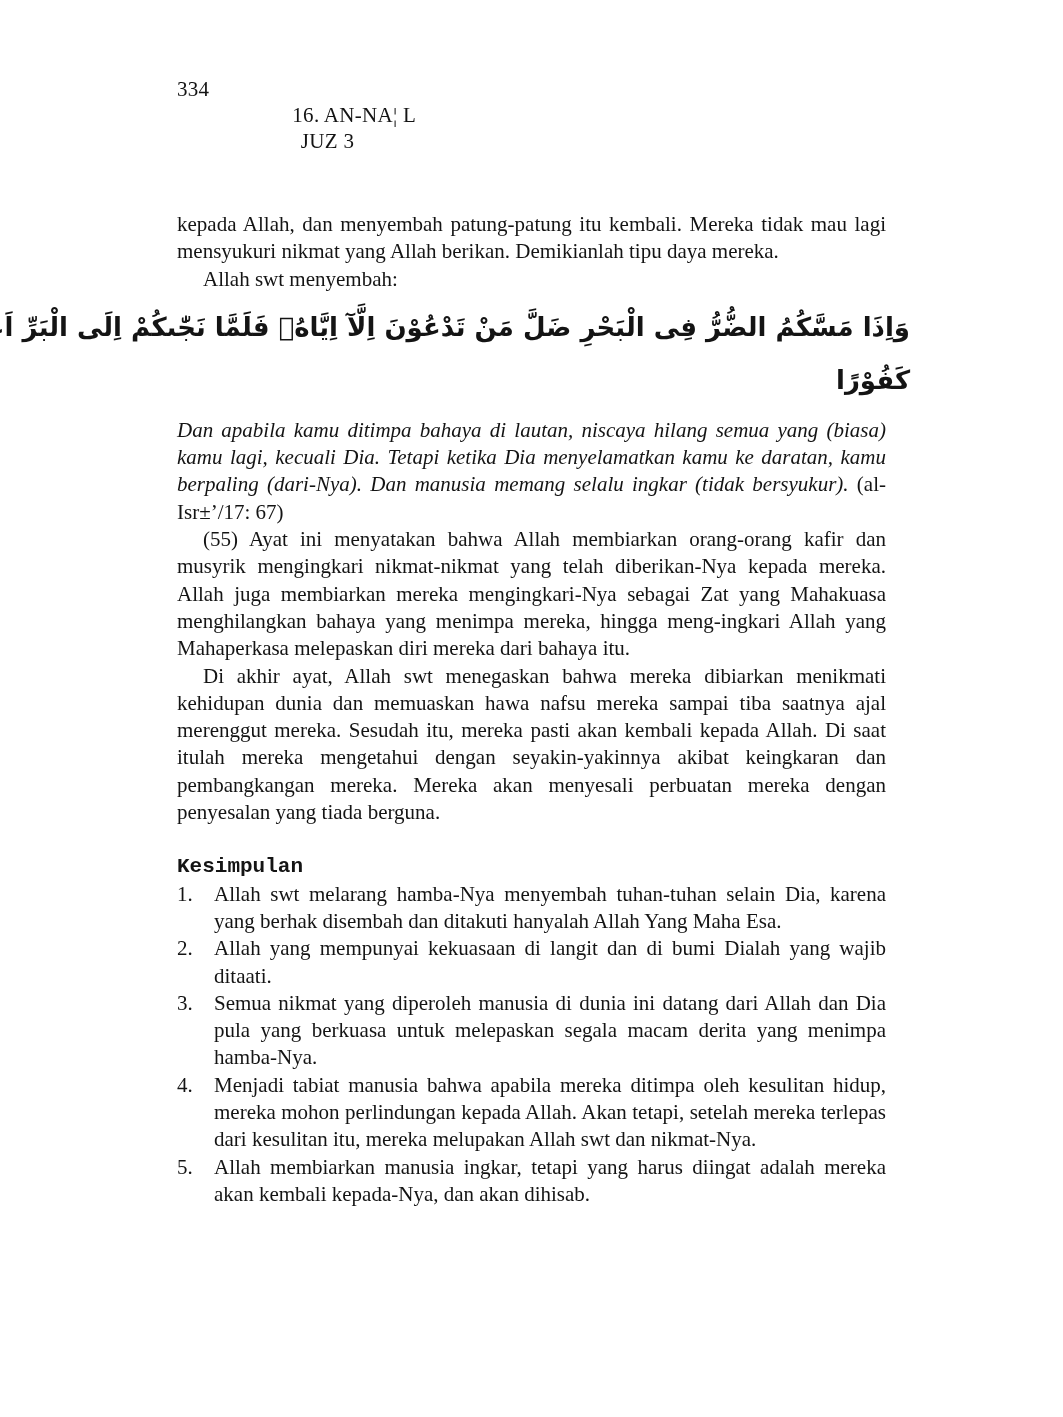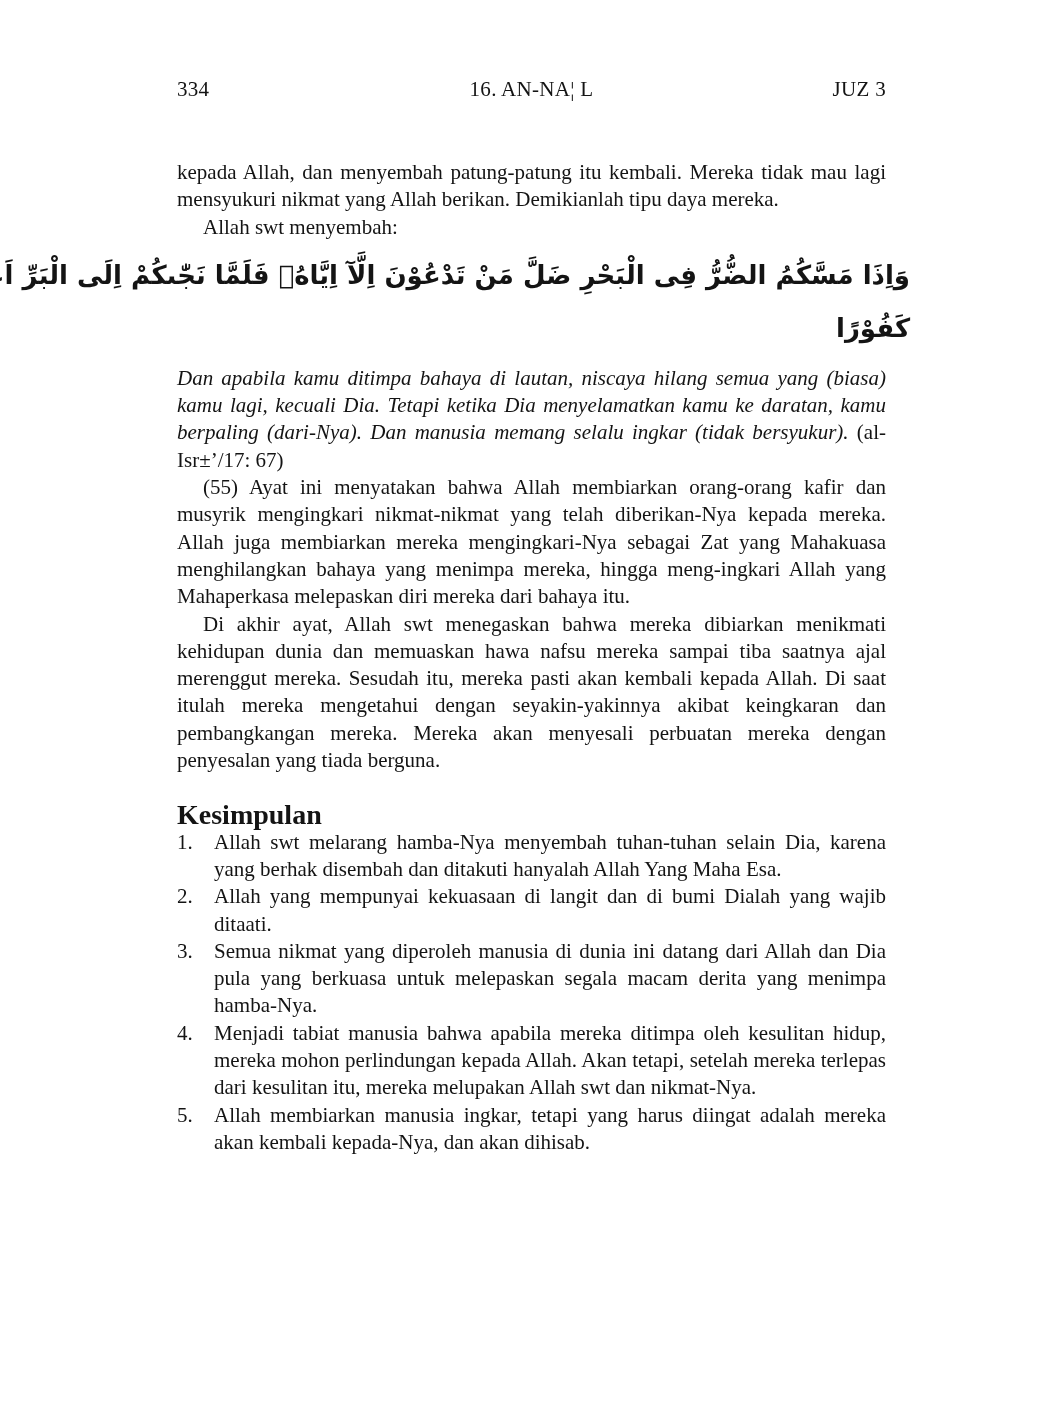--- a/index.html
+++ b/index.html
@@ -19,20 +19,21 @@
     left: 177px;
     top: 76px;
     width: 709px;
   }
   .pg-header {
     display: flex;
     align-items: baseline;
     font-size: 21px;
     line-height: 26px;
     letter-spacing: 0.3px;
+    flex-direction: column;
   }
   .pg-header .hdr-left  { width: 25%; text-align: left; }
   .pg-header .hdr-mid   { width: 50%; text-align: center; }
   .pg-header .hdr-right { width: 25%; text-align: right; }
   .bodytext { margin-top: 57px; font-size: 21px; line-height: 27.3px; }
   .para { text-align: justify; }
   .indent { text-indent: 26px; }
   .gap-top { }
   .arabic {
     direction: rtl;
@@ -48,24 +49,25 @@
     line-height: 56px;
   }
   .ar-line2 {
     text-align: right;
     font-size: 26px;
     line-height: 50px;
     padding-left: 2px;
   }
   .translation em { font-style: italic; }
   .kesimpulan-heading {
-    font-size: 28px;
+    font-size: 21px;
     font-weight: 700;
     margin-top: 27px;
     line-height: 27.3px;
+    font-family: Liberation Mono, monospace;
   }
   .klist { list-style: none; }
   .list-item { display: flex; align-items: flex-start; }
   .list-item .num {
     flex: 0 0 37px;
     text-align: left;
   }
   .list-item .itext {
     flex: 1;
     text-align: justify;

